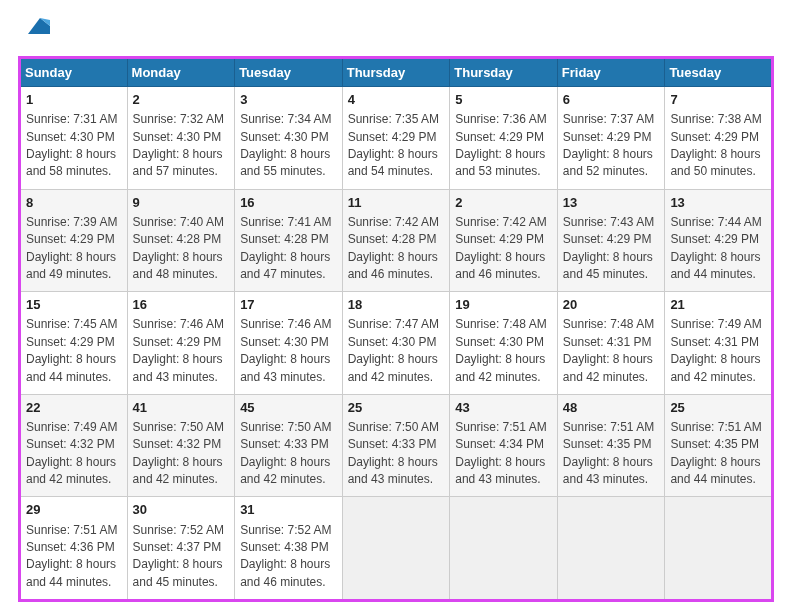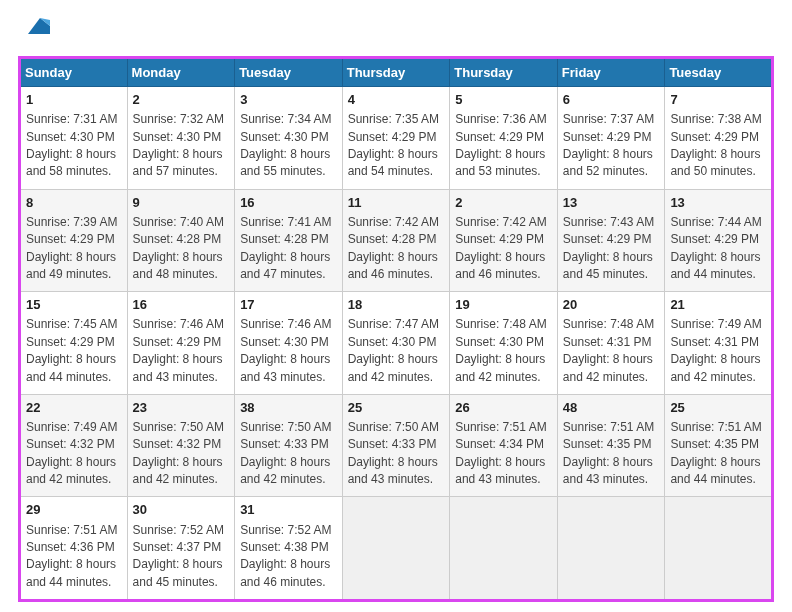--- a/index.html
+++ b/index.html
@@ -214,33 +214,33 @@
             <span class="day-number">21</span>
             <div class="day-info">Sunrise: 7:49 AM<br>Sunset: 4:31 PM<br>Daylight: 8 hours and 42 minutes.</div>
           </td>
         </tr>
         <tr>
           <td>
             <span class="day-number">22</span>
             <div class="day-info">Sunrise: 7:49 AM<br>Sunset: 4:32 PM<br>Daylight: 8 hours and 42 minutes.</div>
           </td>
           <td>
-            <span class="day-number">23</span>
+            <span class="day-number">41</span>
             <div class="day-info">Sunrise: 7:50 AM<br>Sunset: 4:32 PM<br>Daylight: 8 hours and 42 minutes.</div>
           </td>
           <td>
-            <span class="day-number">38</span>
+            <span class="day-number">45</span>
             <div class="day-info">Sunrise: 7:50 AM<br>Sunset: 4:33 PM<br>Daylight: 8 hours and 42 minutes.</div>
           </td>
           <td>
             <span class="day-number">25</span>
             <div class="day-info">Sunrise: 7:50 AM<br>Sunset: 4:33 PM<br>Daylight: 8 hours and 43 minutes.</div>
           </td>
           <td>
-            <span class="day-number">26</span>
+            <span class="day-number">43</span>
             <div class="day-info">Sunrise: 7:51 AM<br>Sunset: 4:34 PM<br>Daylight: 8 hours and 43 minutes.</div>
           </td>
           <td>
             <span class="day-number">48</span>
             <div class="day-info">Sunrise: 7:51 AM<br>Sunset: 4:35 PM<br>Daylight: 8 hours and 43 minutes.</div>
           </td>
           <td>
             <span class="day-number">25</span>
             <div class="day-info">Sunrise: 7:51 AM<br>Sunset: 4:35 PM<br>Daylight: 8 hours and 44 minutes.</div>
           </td>

